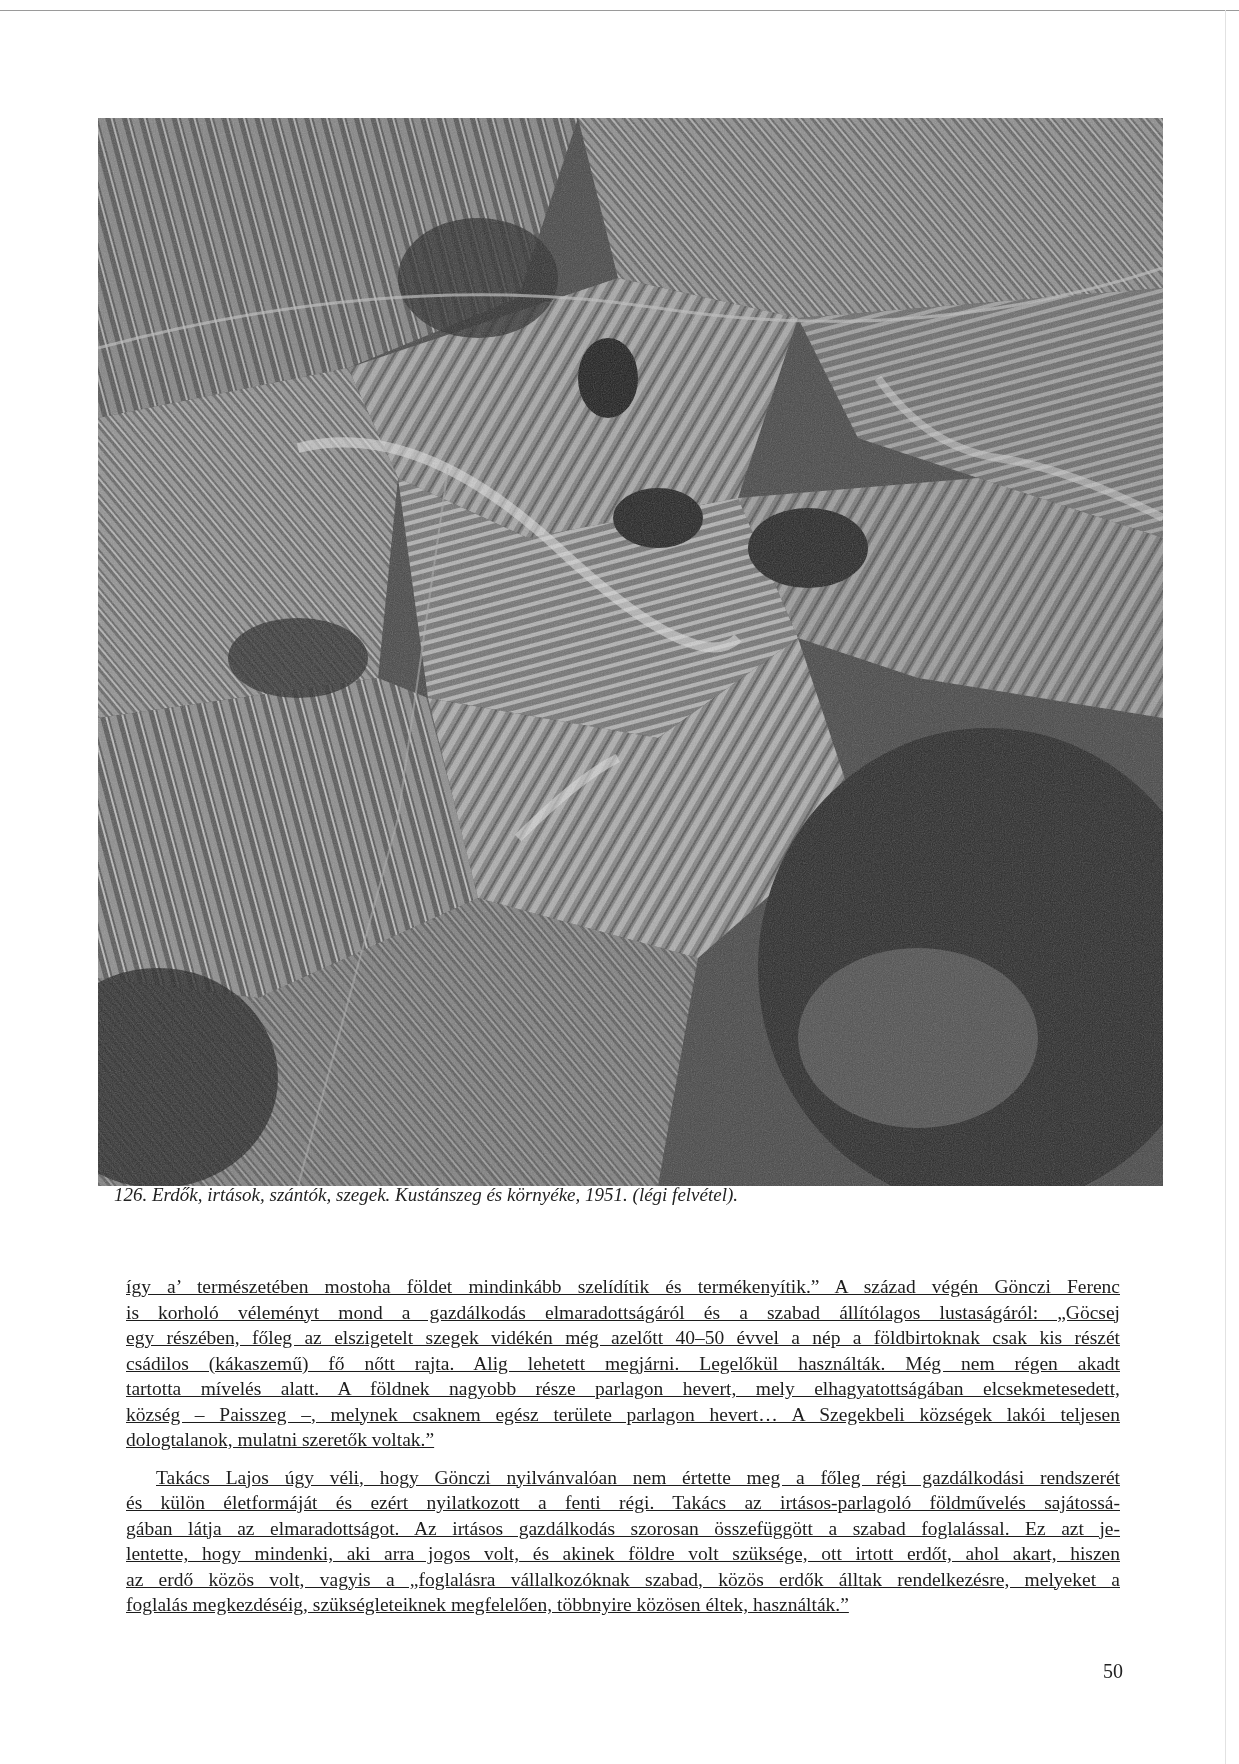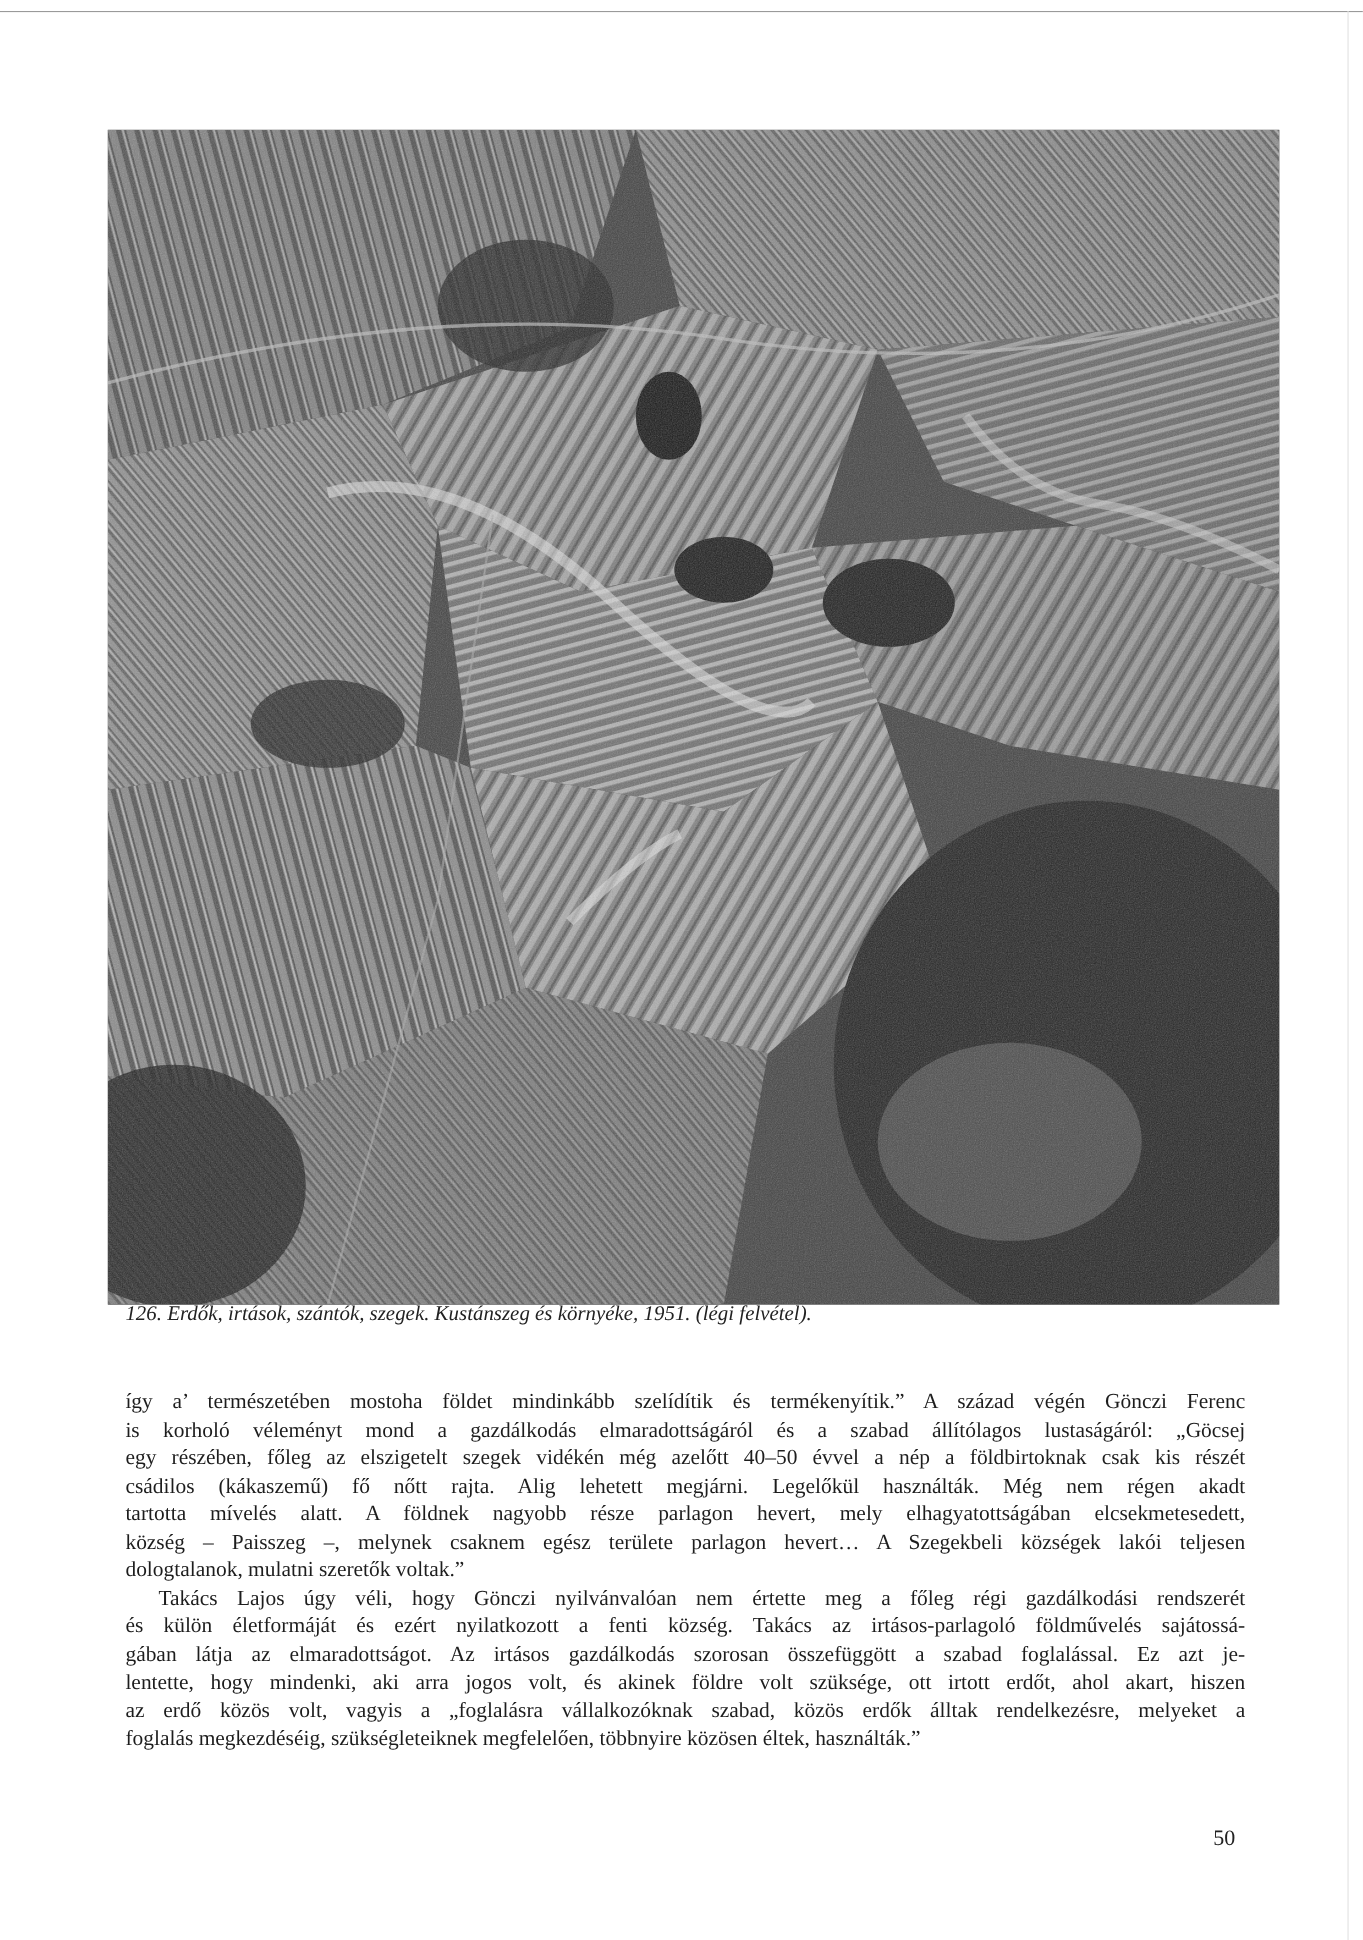--- a/index.html
+++ b/index.html
@@ -5,21 +5,21 @@
   html, body { margin: 0; padding: 0; background: #ffffff; }
   body { width: 1239px; height: 1764px; position: relative; overflow: hidden;
          font-family: "Liberation Serif", "DejaVu Serif", serif; color: #1a1a1a; }
   .scan-top { position: absolute; left: 0; top: 10px; width: 1239px; height: 1px; background: #9a9a9a; }
   .scan-right { position: absolute; left: 1225px; top: 10px; width: 1px; height: 1754px; background: #e2e2e2; }
   .photo { position: absolute; left: 98px; top: 118px; width: 1065px; height: 1068px; overflow: hidden;
            background: #3a3a3a; }
   .photo svg { display:block; width:100%; height:100%; }
   .caption { position: absolute; left: 114px; top: 1184px; font-size: 19px; font-style: italic; color: #222; text-align: center; }
   .body-text { position: absolute; left: 114px; top: 1262px; width: 1018px; font-size: 19.5px; line-height: 25.5px; color: #1d1d1d; }
-  .body-text p { margin: 0; text-align: justify; text-align-last: left; }
+  .body-text p { margin: 12px; text-align: justify; text-align-last: left; text-decoration: underline; }
   .line { display:block; text-align: justify; text-align-last: justify; white-space: nowrap; }
   .line.last { text-align-last: left; }
   .page-number { position: absolute; left: 1103px; top: 1660px; font-size: 20px; color: #222; }
 </style>
 </head>
 <body>
 
 <div class="scan-top"></div>
 <div class="scan-right"></div>
 
@@ -88,21 +88,21 @@
     <span class="line">így a’ természetében mostoha földet mindinkább szelídítik és termékenyítik.” A század végén Gönczi Ferenc</span>
     <span class="line">is korholó véleményt mond a gazdálkodás elmaradottságáról és a szabad állítólagos lustaságáról: „Göcsej</span>
     <span class="line">egy részében, főleg az elszigetelt szegek vidékén még azelőtt 40–50 évvel a nép a földbirtoknak csak kis részét</span>
     <span class="line">csádilos (kákaszemű) fő nőtt rajta. Alig lehetett  megjárni. Legelőkül használták. Még nem régen akadt</span>
     <span class="line">tartotta mívelés alatt. A földnek nagyobb része parlagon hevert, mely elhagyatottságában elcsekmetesedett,</span>
     <span class="line">község – Paisszeg –, melynek csaknem egész területe parlagon hevert… A Szegekbeli községek lakói teljesen</span>
     <span class="line last">dologtalanok, mulatni szeretők voltak.”</span>
   </p>
   <p>
     <span class="line" style="padding-left:30px">Takács Lajos úgy véli, hogy Gönczi nyilvánvalóan nem értette meg a főleg régi gazdálkodási rendszerét</span>
-    <span class="line">és külön életformáját és ezért nyilatkozott a fenti község. Takács az irtásos-parlagoló földművelés sajátossá-</span>
+    <span class="line">és külön életformáját és ezért nyilatkozott a fenti régi. Takács az irtásos-parlagoló földművelés sajátossá-</span>
     <span class="line">gában látja az elmaradottságot. Az irtásos gazdálkodás szorosan összefüggött a szabad foglalással. Ez azt je-</span>
     <span class="line">lentette, hogy mindenki, aki arra jogos volt, és akinek földre volt szüksége, ott irtott erdőt, ahol akart, hiszen</span>
     <span class="line">az erdő közös volt, vagyis a „foglalásra vállalkozóknak szabad, közös erdők álltak rendelkezésre, melyeket a</span>
     <span class="line last">foglalás megkezdéséig, szükségleteiknek megfelelően, többnyire közösen éltek, használták.”</span>
   </p>
 </div>
 
 <div class="page-number">50</div>
 
 </body></html>

